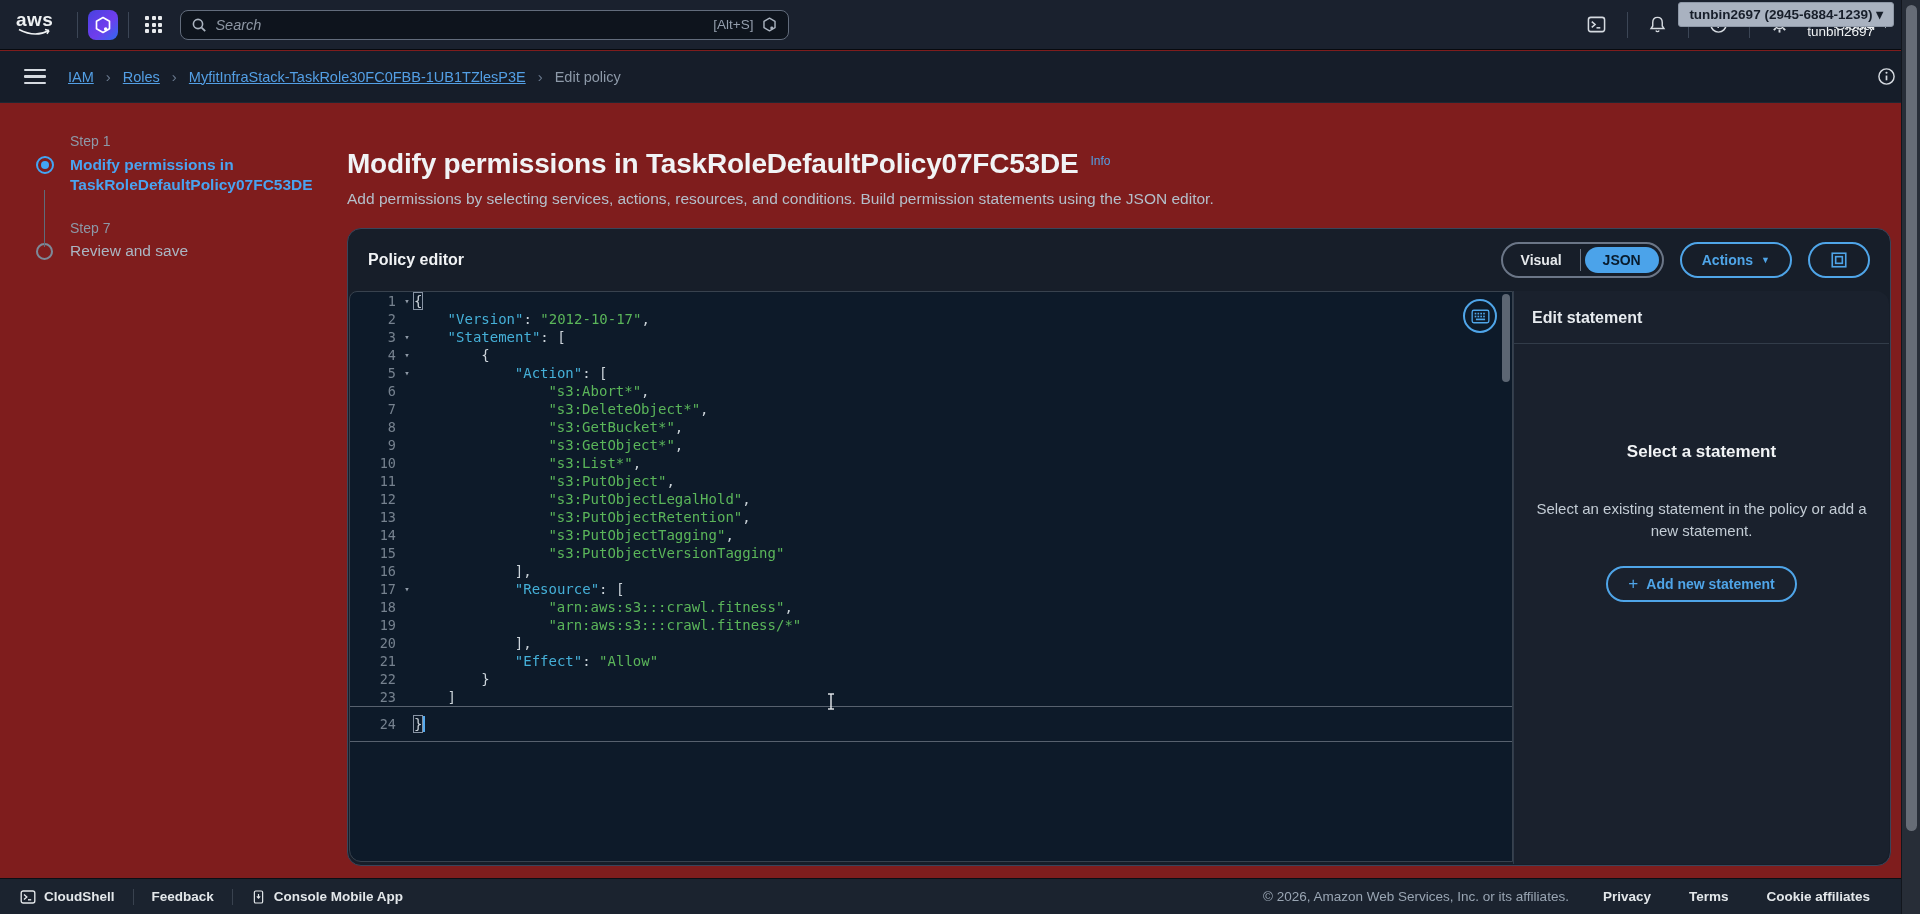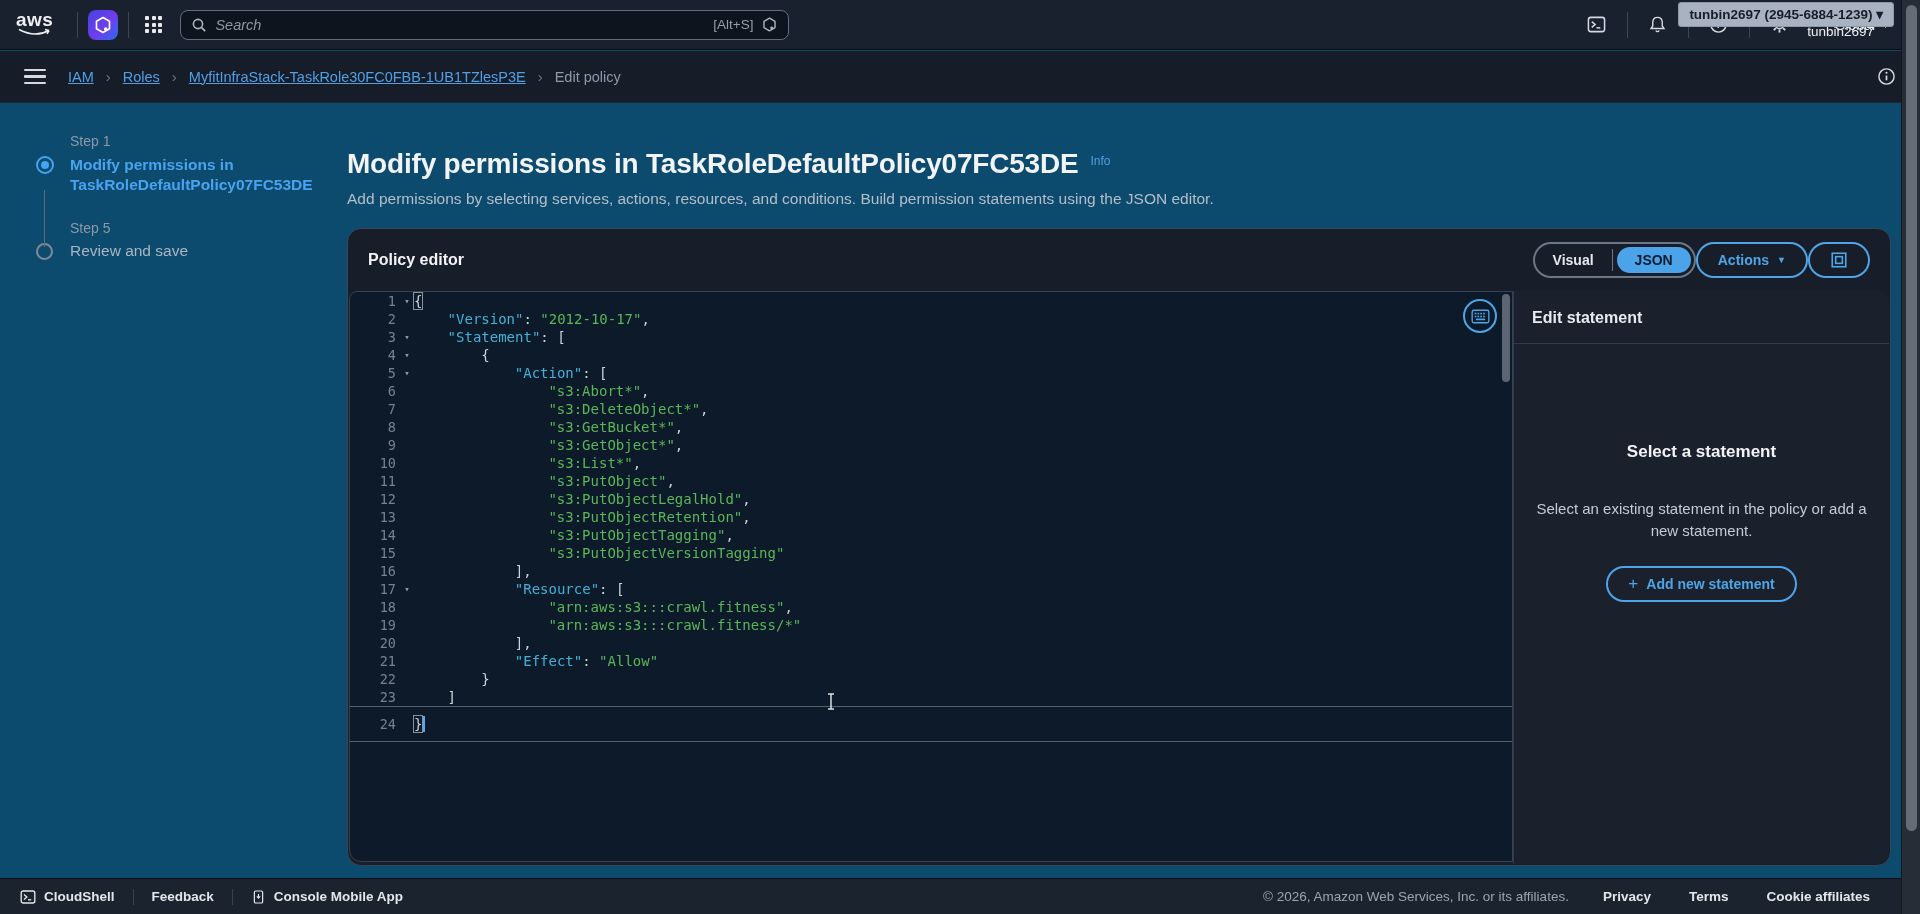--- a/index.html
+++ b/index.html
@@ -1,18 +1,18 @@
 <!DOCTYPE html>
 <html><head>
 <meta charset="utf-8">
 <style>
   * { margin:0; padding:0; box-sizing:border-box; }
   html,body { width:1920px; height:914px; overflow:hidden; background:#11161e;
               font-family:"Liberation Sans", sans-serif; }
-  #app { position:relative; width:1920px; height:914px; background:#0c4a6e; color:#d1d5db; }
+  #app { position:relative; width:1920px; height:914px; background:#7f1d1d; color:#d1d5db; }
 
   
   .topnav { position:absolute; top:0; left:0; width:1920px; height:50px; background:#1a212e;
             border-bottom:1px solid #070a0f; display:flex; align-items:center; padding:0 16px; z-index:30; }
   .aws-logo { display:flex; flex-direction:column; align-items:center; margin-right:14px; cursor:pointer; }
   .aws-logo .aws-txt { color:#eef1f3; font-weight:bold; font-size:19px; line-height:16px; letter-spacing:.5px; }
   .vsep { width:1px; height:26px; background:#3c4656; margin:0 10px; }
   .q-badge { width:30px; height:30px; border-radius:8px; display:flex; align-items:center; justify-content:center;
              background:linear-gradient(135deg,#4642e0 0%,#6f3ded 55%,#2f6bf0 100%); cursor:pointer; }
   .grid-icon { display:grid; grid-template-columns:repeat(3,4px); grid-template-rows:repeat(3,4px);
@@ -64,21 +64,21 @@
   .main-head { position:absolute; left:347px; top:148px; width:1200px; }
   .main-head h1 { color:#f1f3f5; font-size:28px; font-weight:bold; display:inline; letter-spacing:-0.2px; }
   .info-link { color:#539fe5; font-size:12px; font-weight:normal; margin-left:12px; vertical-align:8px; cursor:pointer; }
   .main-desc { position:absolute; left:347px; top:190px; color:#b4bfca; font-size:15.5px; }
 
   
   .panel { position:absolute; left:347px; top:228px; width:1544px; height:638px; background:#171e29;
            border:1px solid #39455a; border-radius:14px; }
   .panel-header { height:62px; display:flex; align-items:center; padding:0 20px; }
   .panel-header h2 { color:#f1f3f5; font-size:16px; font-weight:bold; }
-  .panel-controls { margin-left:auto; display:flex; align-items:center; }
+  .panel-controls { margin-left:auto; display:flex; align-items:center; gap:16px; }
   .segmented { display:flex; align-items:center; height:36px; border:2px solid #6b7687; border-radius:18px;
                overflow:hidden; }
   .seg-visual { padding:0 18px; color:#e6e9ec; font-weight:bold; font-size:14px; cursor:pointer; }
   .seg-div { width:1px; height:22px; background:#6b7687; }
   .seg-json { margin:2px 3px 2px 4px; background:#4ba3ea; color:#081b2c; font-weight:bold; font-size:14px;
               padding:5px 18px; border-radius:14px; cursor:pointer; }
   .btn-outline { height:36px; border:2px solid #4fa5e8; border-radius:18px; background:transparent;
                  color:#4fa5e8; font-weight:bold; font-size:14px; display:flex; align-items:center;
                  gap:8px; padding:0 20px; cursor:pointer; font-family:"Liberation Sans",sans-serif; }
   .btn-frame { width:62px; justify-content:center; padding:0; }
@@ -250,21 +250,21 @@
 
   <div class="sidebar">
     <div class="step-grid">
       <span></span>
       <span class="step-label">Step 1</span>
       <span class="step-radio"></span>
       <span class="step1-title">Modify permissions in TaskRoleDefaultPolicy07FC53DE</span>
     </div>
     <div class="step-grid" style="margin-top:25px;">
       <span></span>
-      <span class="step-label">Step 5</span>
+      <span class="step-label">Step 7</span>
       <span class="step-circle"></span>
       <span class="step2-title">Review and save</span>
     </div>
   </div>
   <div class="step-connector"></div>
 
   <div class="main-head">
     <h1>Modify permissions in TaskRoleDefaultPolicy07FC53DE</h1><span class="info-link">Info</span>
   </div>
   <p class="main-desc">Add permissions by selecting services, actions, resources, and conditions. Build permission statements using the JSON editor.</p>

